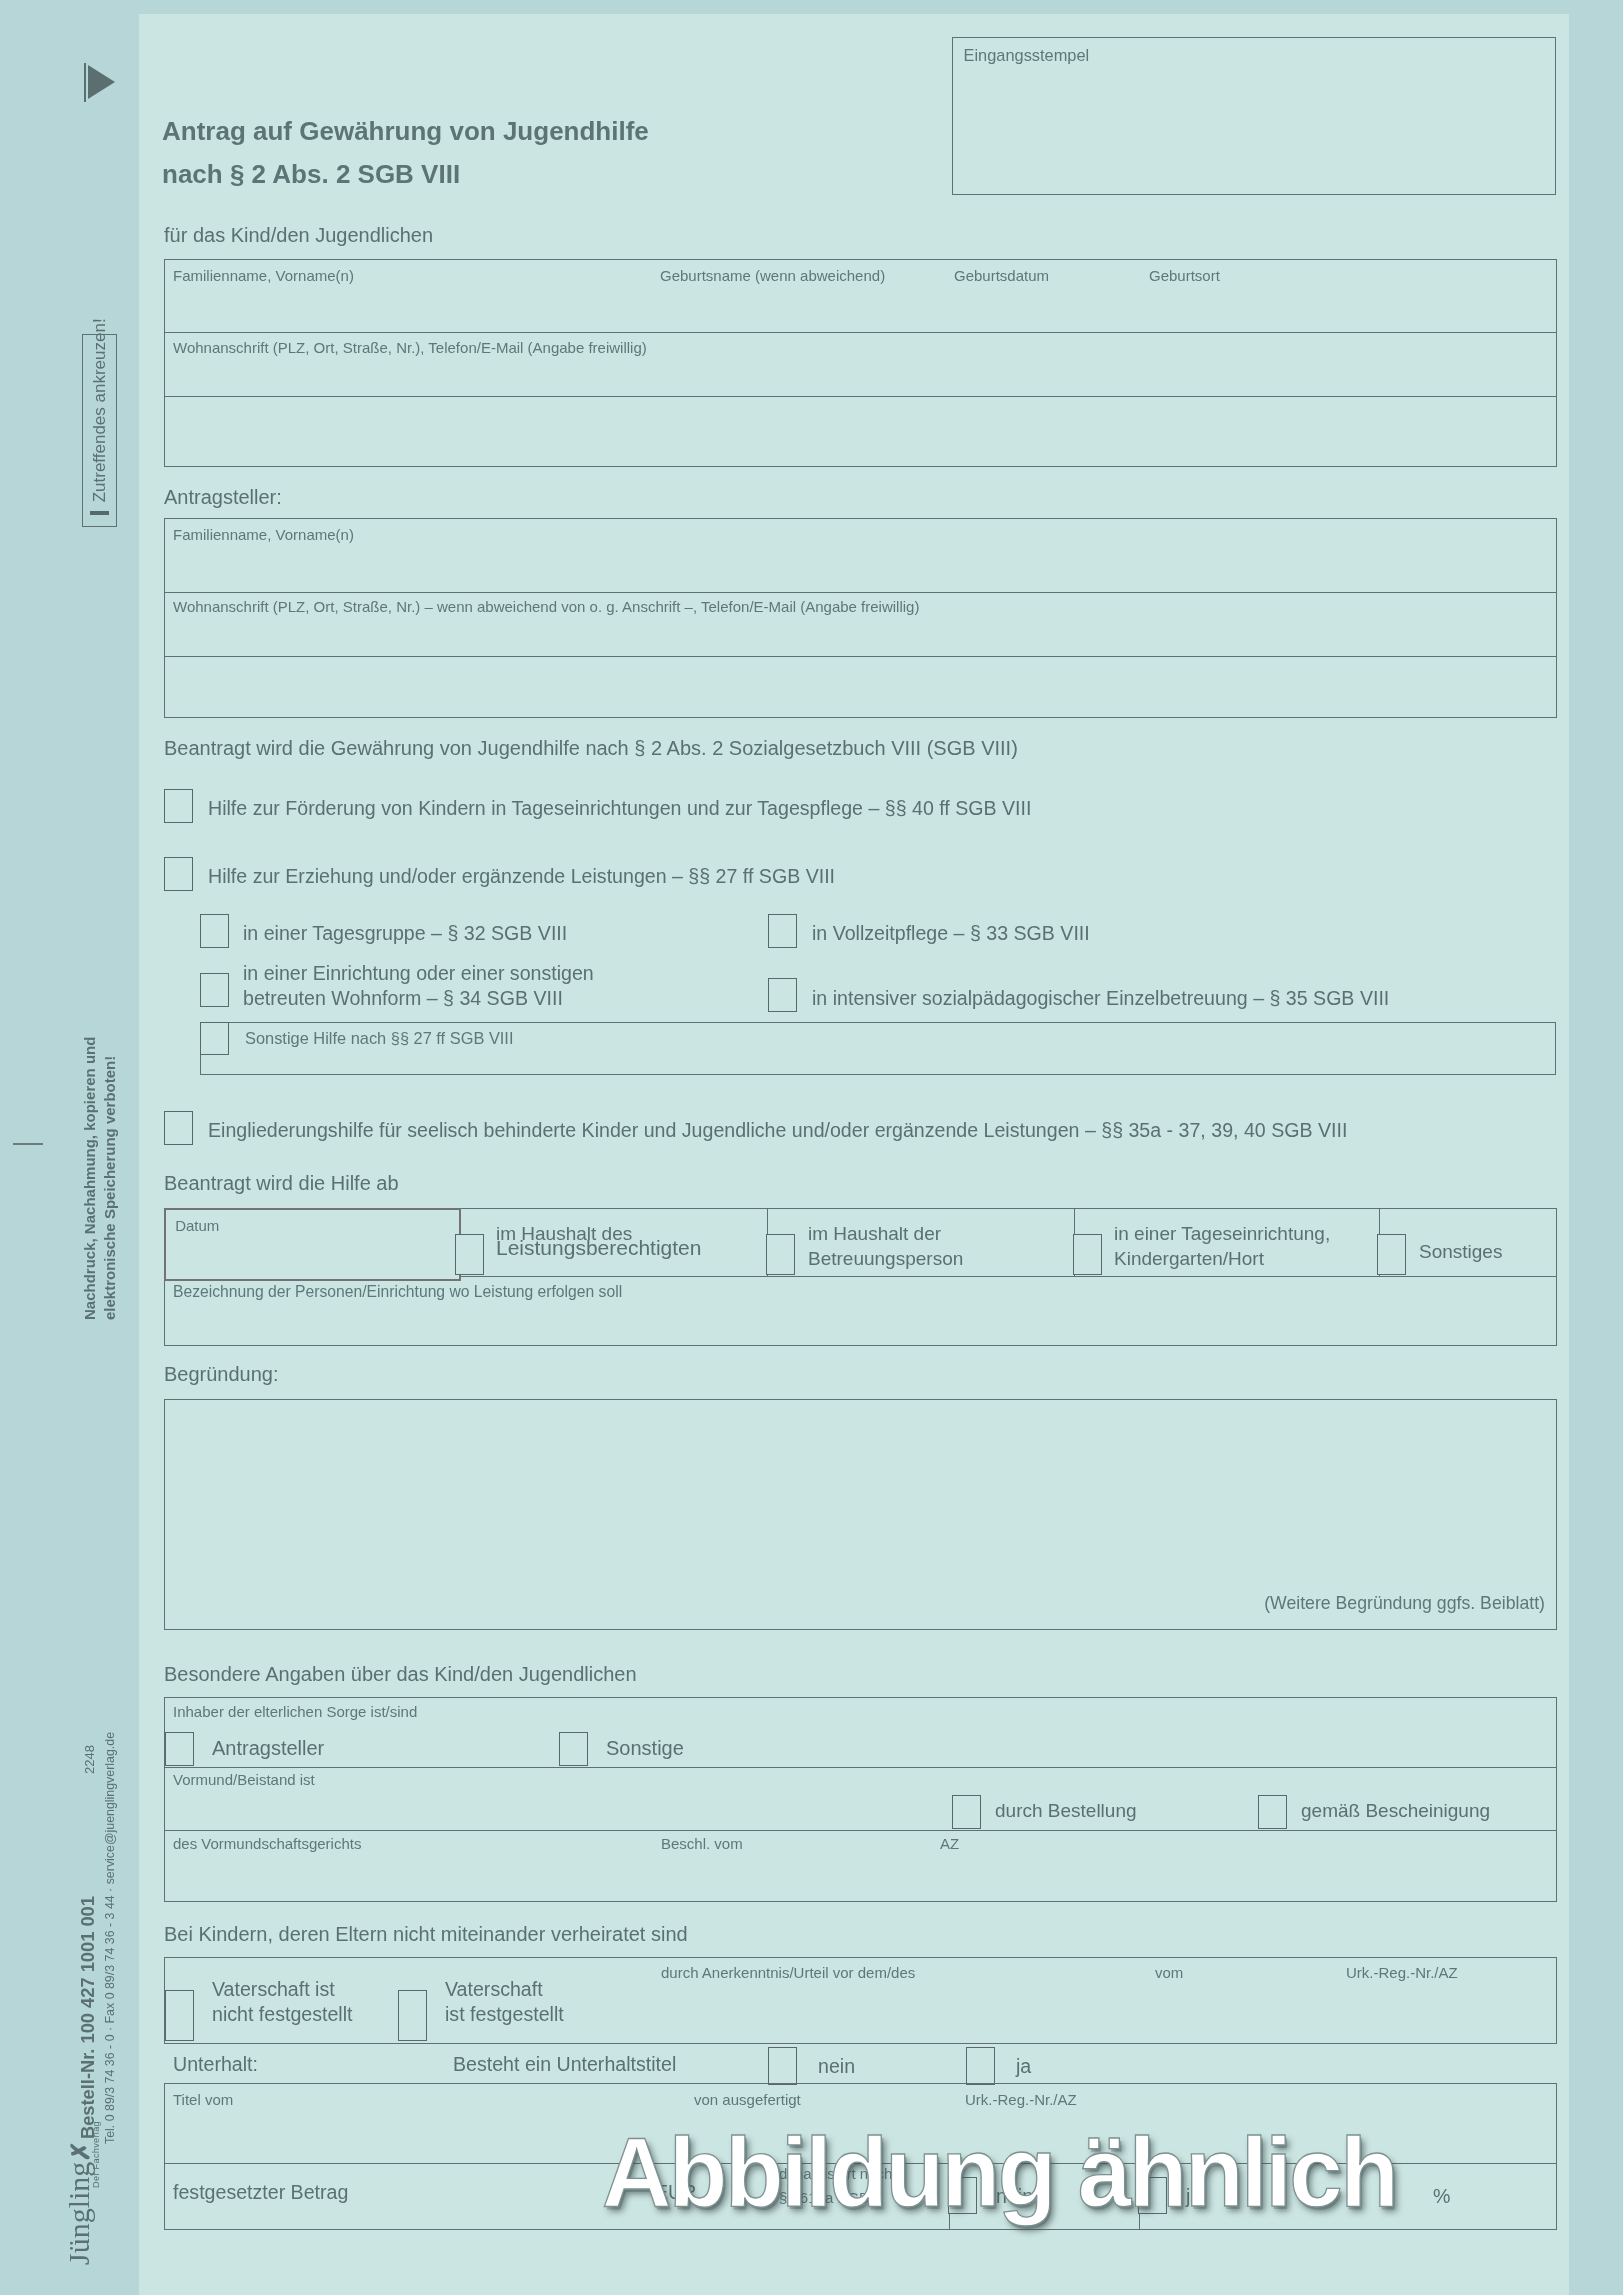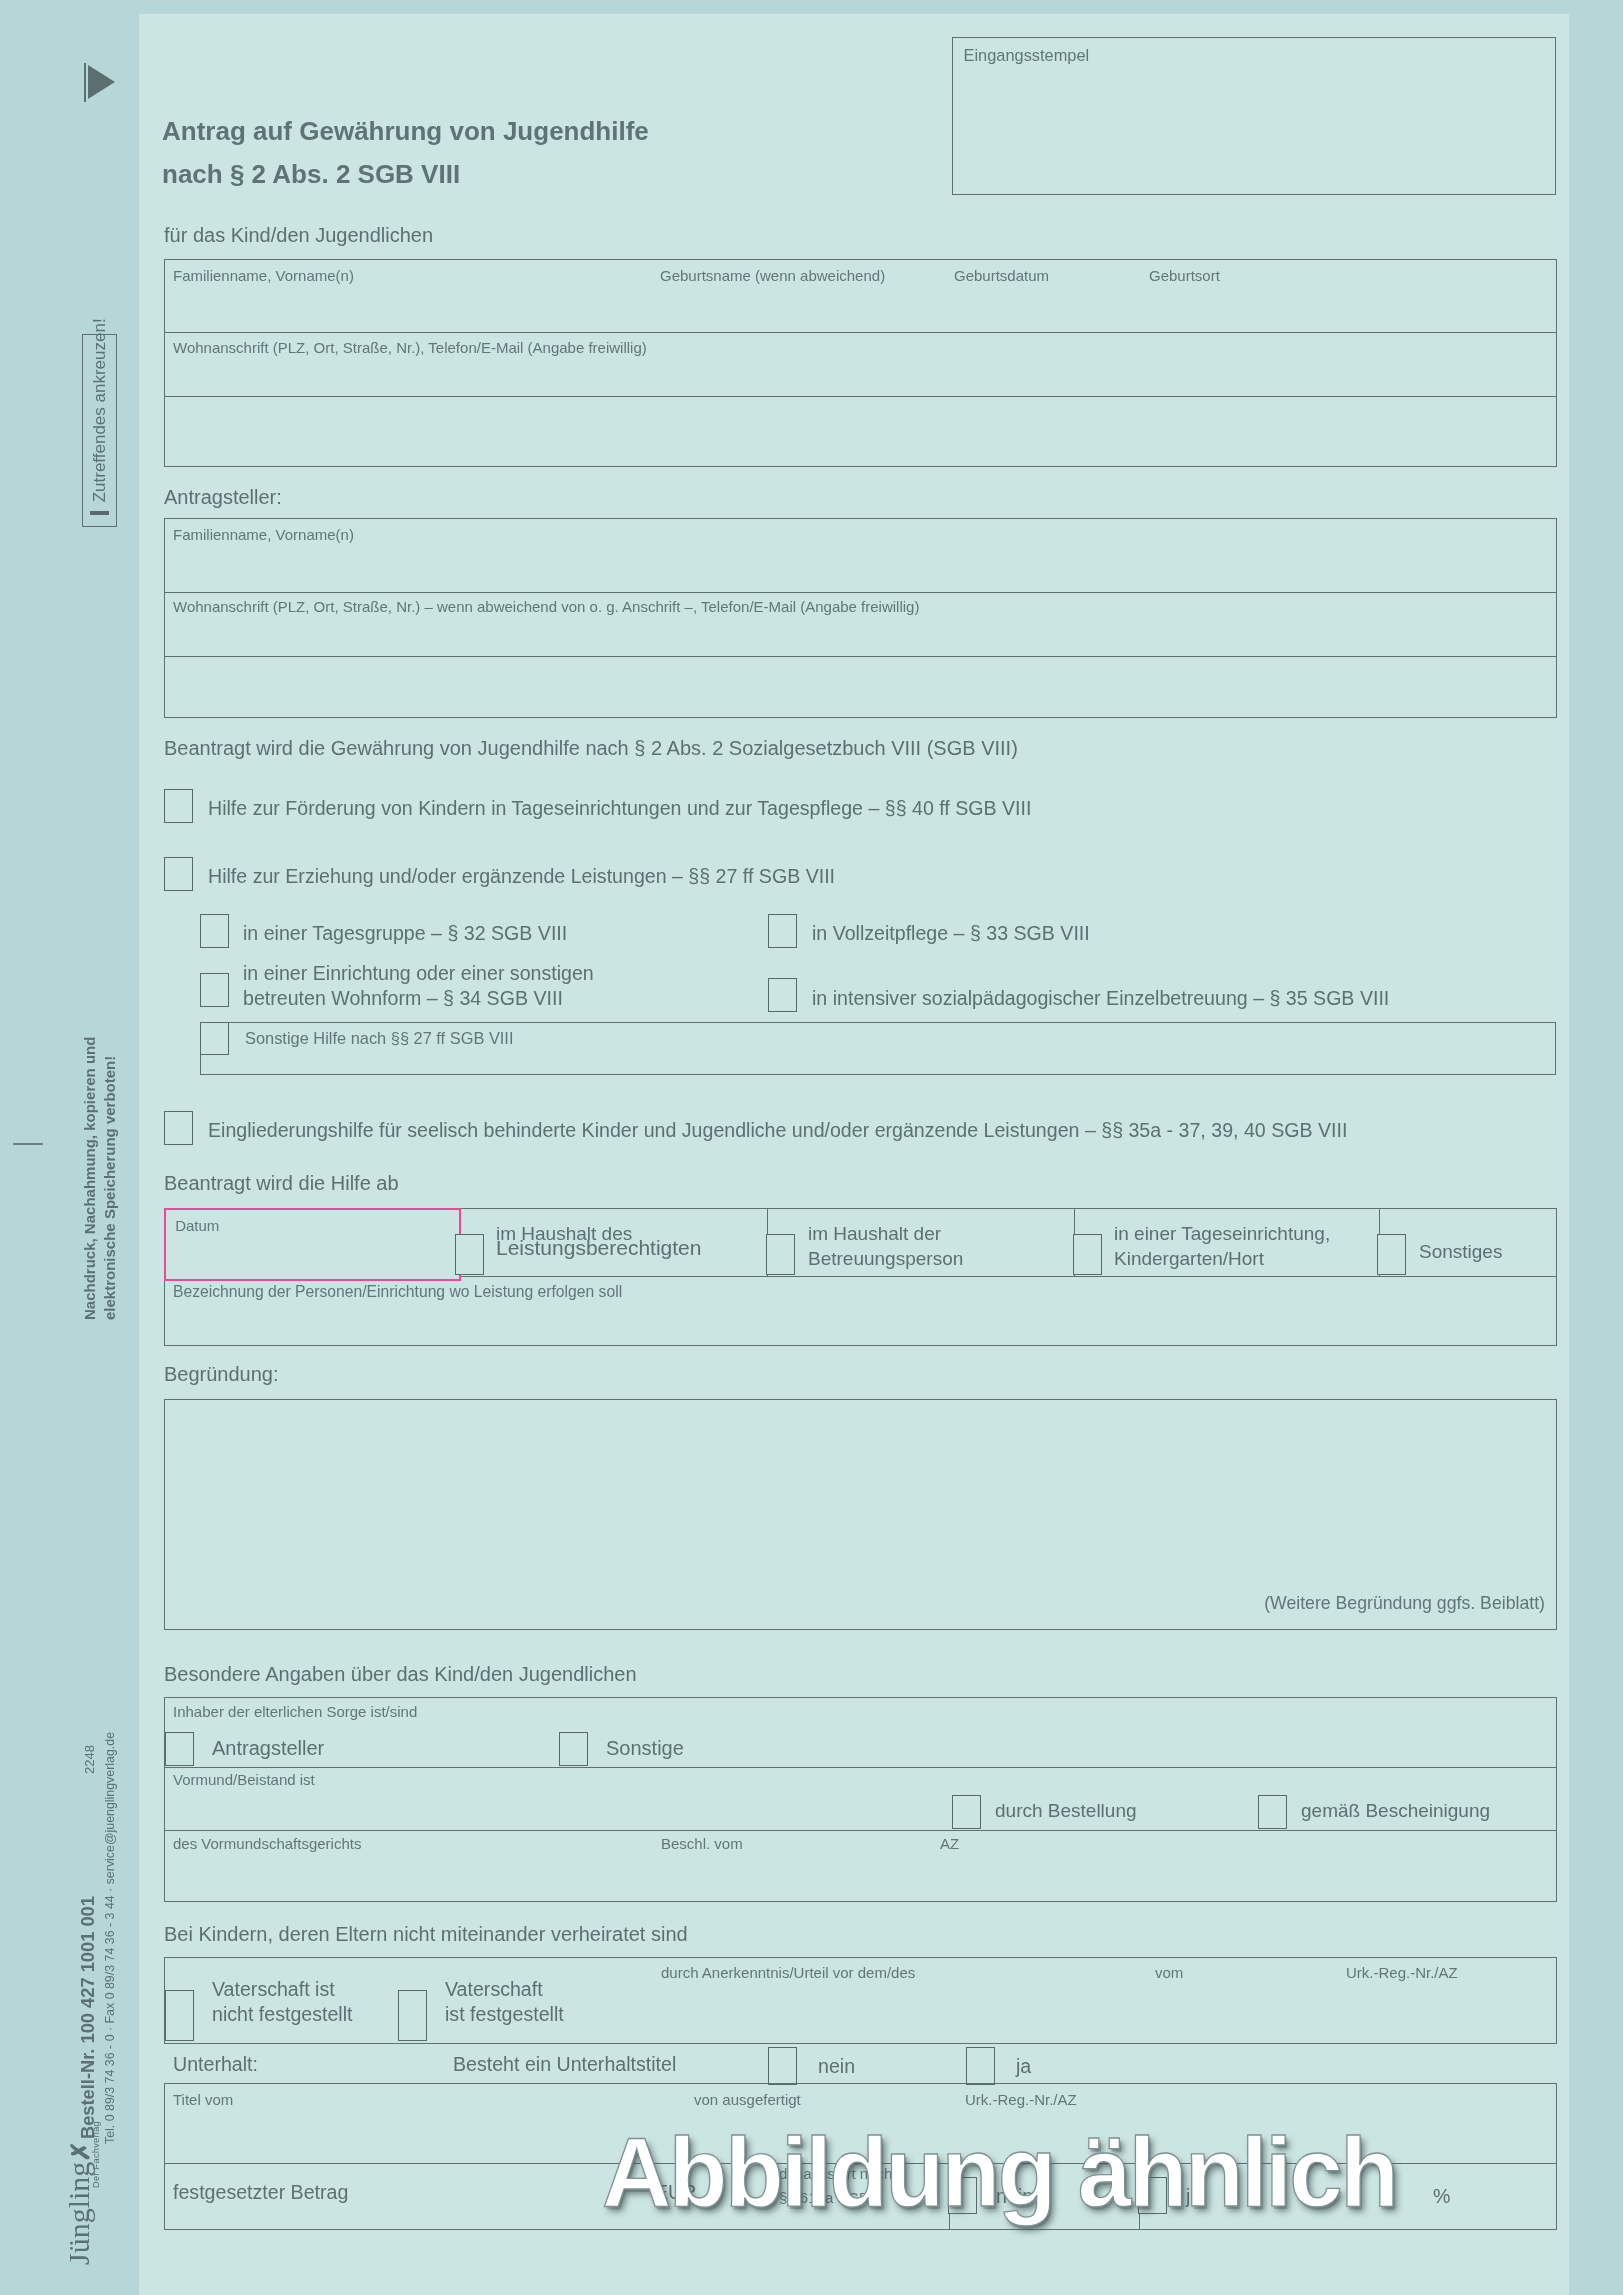--- a/index.html
+++ b/index.html
@@ -10,21 +10,21 @@
     color:#5a7072;
   }
   .page{position:absolute;left:139px;top:14.4px;width:1430px;height:2281px;background:#cbe5e2}
   .abs{position:absolute}
   .title{position:absolute;left:162px;top:110px;font-size:26px;line-height:43px;font-weight:bold;color:#5c7476;white-space:nowrap}
   .h{position:absolute;font-size:20px;white-space:nowrap;color:#5a7072}
   .lbl{position:absolute;font-size:15px;white-space:nowrap;color:#5f7779}
   .lbl2{position:absolute;font-size:15.7px;white-space:nowrap;color:#5f7779}
   .cl{position:absolute;font-size:19.6px;white-space:nowrap;color:#5a7072}
   .box{position:absolute;border:1.3px solid #5e7071}
-  .boxheavy{position:absolute;border:2px solid #ec4899}
+  .boxheavy{position:absolute;border:2px solid #737373}
   .cb{position:absolute;width:29px;border:1.6px solid #57696b;background:#cbe5e2;box-sizing:border-box}
   .hline{position:absolute;left:0;right:0;height:1.3px;background:#5e7071}
   .vline{position:absolute;width:1.3px;background:#5e7071}
   .rot{position:absolute;transform-origin:0 0;transform:rotate(-90deg)}
   .notebox{border:1.3px solid #5e7071;display:flex;align-items:center;gap:9.2px;padding-left:10.5px;box-sizing:border-box;font-size:17px;white-space:nowrap}
   .xbox{display:inline-block;width:18.3px;height:18.3px;border:2px solid #57696b;box-sizing:border-box;
     background:
       linear-gradient(45deg, transparent 42%, #57696b 45%, #57696b 55%, transparent 58%),
       linear-gradient(-45deg, transparent 42%, #57696b 45%, #57696b 55%, transparent 58%);}
   .copy{font-size:15px;line-height:19.6px;font-weight:bold;white-space:nowrap;color:#5a7072}

